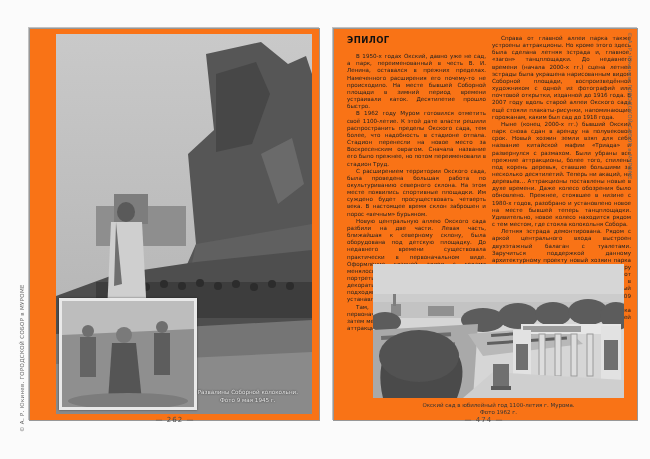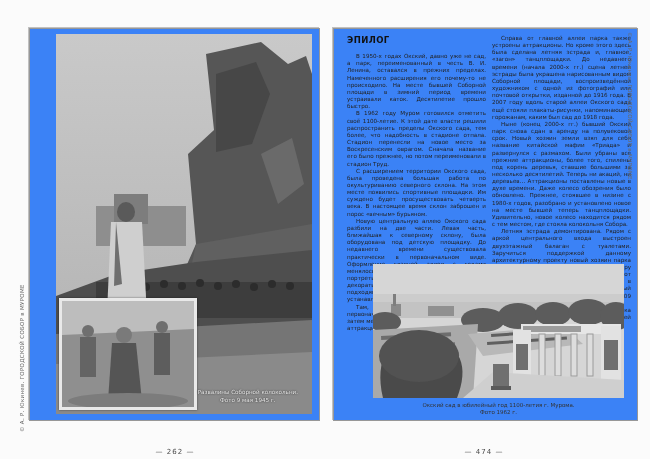--- a/index.html
+++ b/index.html
@@ -3,29 +3,29 @@
 <meta charset="utf-8">
 <style>
   html,body{margin:0;padding:0;}
   body{
     width:650px;height:459px;position:relative;overflow:hidden;
     background:#fbfbfb;
     font-family:"DejaVu Sans","Liberation Sans",sans-serif;
     color:#1c1c1c;
   }
   .page{
-    position:absolute;top:28px;height:391px;background:#3b82f6;
+    position:absolute;top:28px;height:391px;background:#f97316;
     border:1px solid #979797;
     box-shadow:-1px -1px 0 rgba(120,120,120,.45);
   }
   #left-page{left:29px;width:289px;}
   #right-page{left:333px;width:303px;}
 
   .page-number{
-    position:absolute;top:448px;width:120px;text-align:center;
+    position:absolute;top:416px;width:120px;text-align:center;
     font-size:7px;color:#4a4a4a;letter-spacing:1px;
   }
   #left-page-number{left:115px;}
   #right-page-number{left:424px;}
 
   .vertical-copyright{
     position:absolute;font-size:5.5px;color:#6a6a6a;letter-spacing:.3px;
     white-space:nowrap;width:150px;height:8px;line-height:8px;
   }
   #copyright-left{left:18px;top:432px;transform:rotate(-90deg);transform-origin:0 0;}

